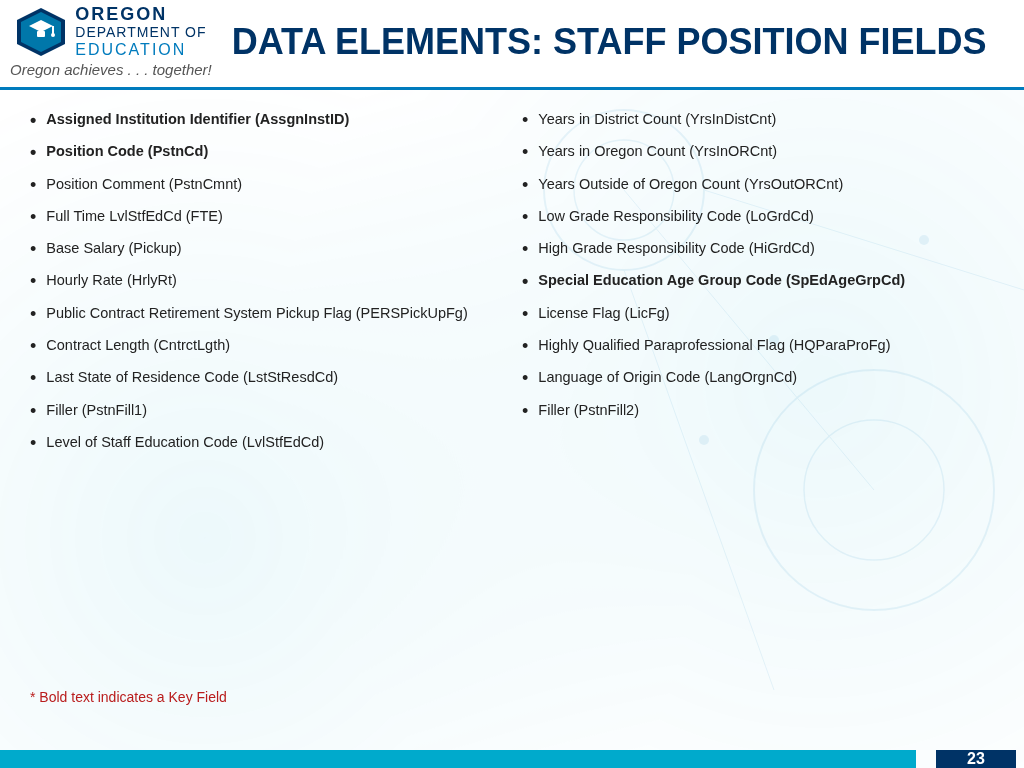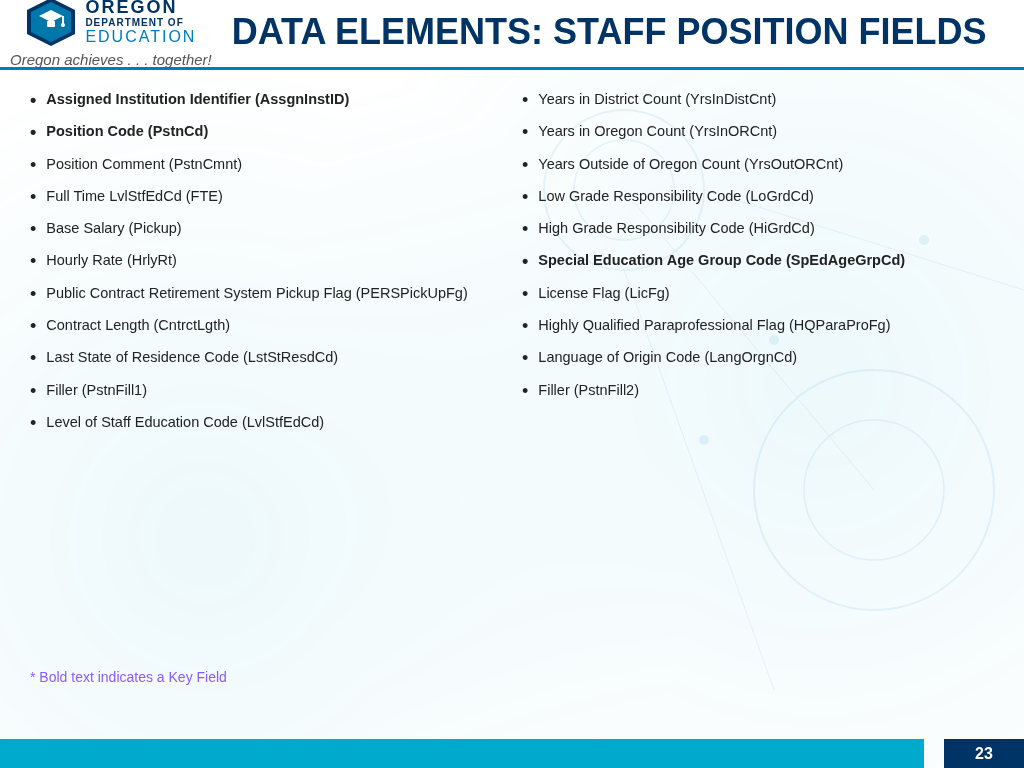--- a/index.html
+++ b/index.html
@@ -26,21 +26,21 @@
 
     
     .header {
       position: relative;
       z-index: 1;
       display: flex;
       align-items: center;
       padding: 6px 20px 10px 10px;
       border-bottom: 3px solid #007bbd;
       background: #fff;
-      height: 70px;
+      height: 90px;
     }
 
     .logo-area {
       display: flex;
       flex-direction: column;
       align-items: center;
       min-width: 200px;
     }
 
     .logo-inner {
@@ -61,22 +61,22 @@
 
     .logo-oregon {
       font-size: 18px;
       font-weight: 900;
       color: #003366;
       letter-spacing: 2px;
       line-height: 1;
     }
 
     .logo-dept {
-      font-size: 10px;
-      font-weight: 700;
+      font-size: 14px;
+      font-weight: 400;
       color: #003366;
       letter-spacing: 1px;
       line-height: 1.3;
     }
 
     .logo-edu {
       font-size: 16px;
       font-weight: 400;
       color: #007bbd;
       letter-spacing: 2px;
@@ -139,30 +139,30 @@
     ul.items li.bold-item {
       font-weight: 700;
     }
 
     
     .footer-note {
       position: relative;
       z-index: 1;
       padding: 6px 30px;
       font-size: 14px;
-      color: #8b5cf6;
+      color: #b91c1c;
     }
 
     
     .bottom-bar {
       position: absolute;
       bottom: 0;
       left: 0;
-      right: 0;
-      height: 29px;
+      right: 8px;
+      height: 18px;
       display: flex;
       z-index: 2;
       gap: 20px;
     }
 
     .bottom-bar-teal {
       background: #00aacc;
       flex: 1;
       display: flex;
       align-items: center;

